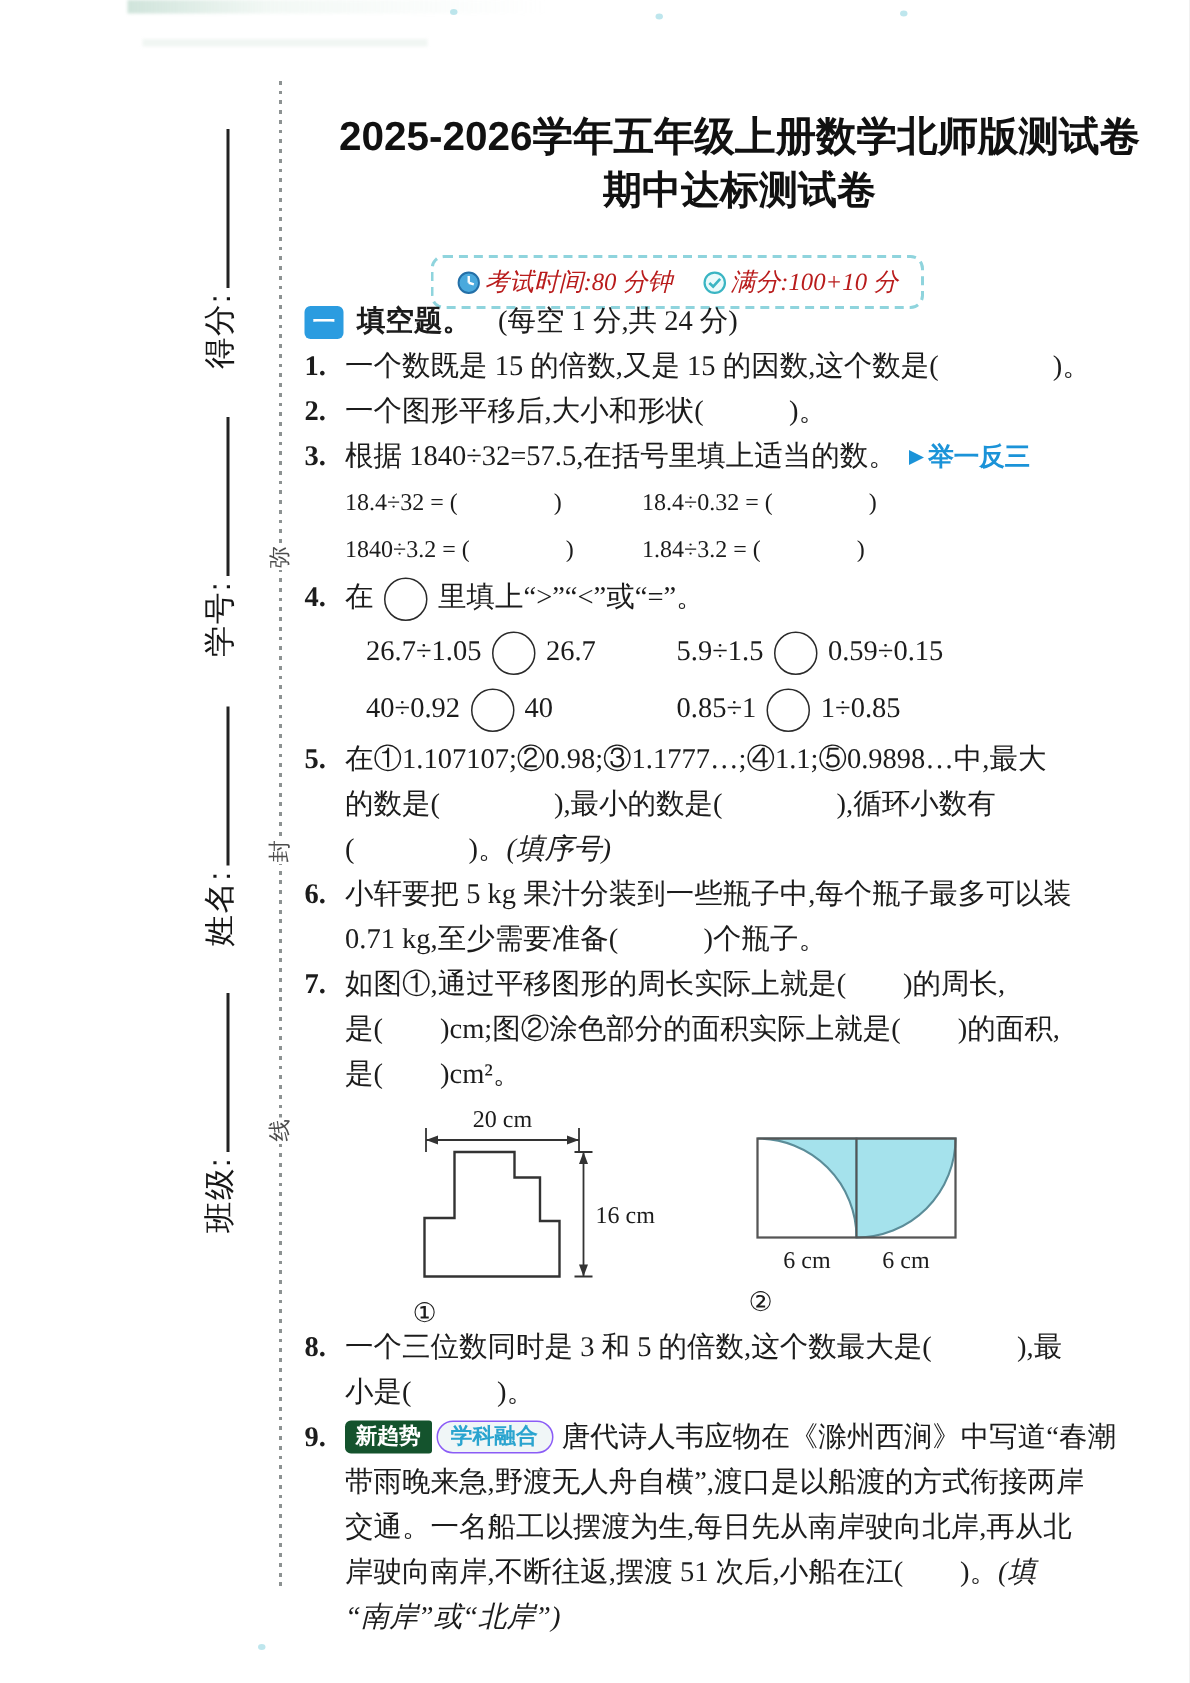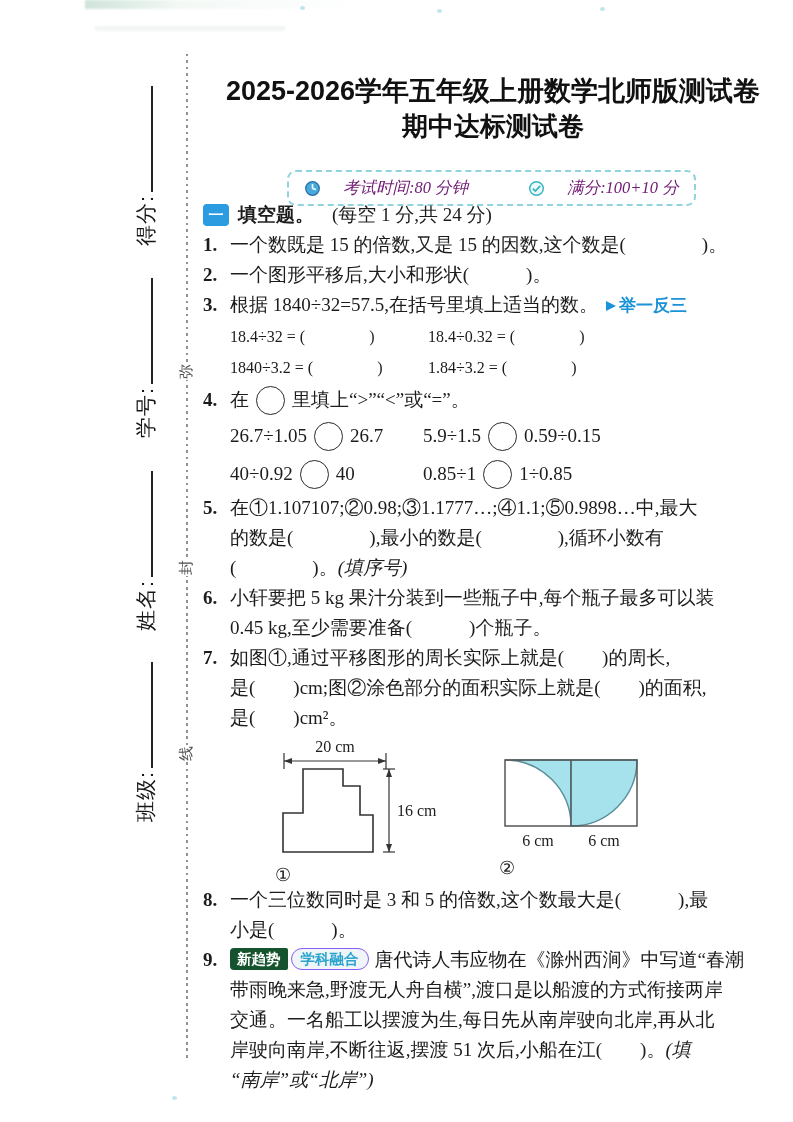--- a/index.html
+++ b/index.html
@@ -25,22 +25,22 @@
     font-family:"Liberation Sans",sans-serif;font-size:21px;color:#161616;}
   .mfield .mlabel{letter-spacing:1px;}
   .mline{display:inline-block;width:106px;border-bottom:2px solid #222;height:16px;margin-left:3px;}
 
   
   .content{position:absolute;left:203px;top:74px;width:580px;}
   .title1,.title2{font-family:"Liberation Sans",sans-serif;font-weight:bold;color:#111;
     text-align:center;line-height:35px;font-size:27px;}
   .title2{font-size:26px;}
 
-  .info-bar{margin:26px 0 0 84px;width:fit-content;display:inline-flex;align-items:center;gap:22px;
-    border:2px dashed #8fd4dd;border-radius:9px;padding:5px 15px;font-size:16.5px;font-style:italic;color:#701a75;}
+  .info-bar{margin:26px 0 0 84px;width:fit-content;display:inline-flex;align-items:center;gap:2px;
+    border:2px dashed #8fd4dd;border-radius:9px;padding:5px 15px;font-size:16.5px;font-style:italic;color:#b91c1c;}
   .info-bar .sep{width:16px;}
   .ibar-wrap{height:46px;}
 
   .sec{margin-top:10px;line-height:30px;display:flex;align-items:center;}
   .sec-badge{width:26px;height:22px;background:#2b9ce0;color:#fff;border-radius:4px;text-align:center;
     font:bold 15px/22px "Liberation Sans",sans-serif;margin-right:9px;flex:none;}
   .sec-title{font-family:"Liberation Sans",sans-serif;font-weight:bold;font-size:19px;margin-right:18px;}
   .sec-note{font-size:19px;}
 
   .ln{padding-left:27px;line-height:30px;font-size:19px;}
@@ -49,21 +49,21 @@
   .kai{font-style:italic;}
 
   .link{color:#1b93d8;font-family:"Liberation Sans",sans-serif;font-weight:bold;font-size:17px;}
   .tri{display:inline-block;width:0;height:0;border-left:10px solid #1b93d8;
     border-top:5.5px solid transparent;border-bottom:5.5px solid transparent;margin:0 3px 0 8px;}
 
   .eqrow{display:flex;padding-left:27px;line-height:31px;font-size:16px;}
   .eqrow .c1{width:198px;flex:none;}
 
   .cmprow{display:flex;align-items:center;height:38px;padding-left:27px;font-size:19px;}
-  .cmprow .col{display:flex;align-items:center;flex:none;}
+  .cmprow .col{display:flex;align-items:center;flex:none;margin-left:14px;}
   .cmprow .col.c1{width:193px;}
   .cmp-circle,.q4-circle{display:inline-block;width:27px;height:27px;border:1.7px solid #2a2a2a;
     border-radius:50%;margin:0 7px;flex:none;}
   .q4line{display:flex;align-items:center;height:34px;}
   .q4line .qn{flex:none;}
 
   .figrow{display:flex;align-items:flex-start;gap:52px;margin:6px 0 0 72px;height:146px;}
   .figblock{text-align:left;}
   .figblock.f2{margin-top:13px;}
   .figcap{font-size:18px;line-height:22px;margin-top:1px;}
@@ -193,21 +193,21 @@
       <span class="qn">5.</span><span>在①1.107107;②0.98;③1.1777…;④1.1;⑤0.9898…中,最大</span>
     </div>
     <div class="ln">的数是(　　　　),最小的数是(　　　　),循环小数有</div>
     <div class="ln">
       <span>(　　　　)。</span><span class="kai">(填序号)</span>
     </div>
 
     <div class="ln first">
       <span class="qn">6.</span><span>小轩要把 5 kg 果汁分装到一些瓶子中,每个瓶子最多可以装</span>
     </div>
-    <div class="ln">0.45 kg,至少需要准备(　　　)个瓶子。</div>
+    <div class="ln">0.71 kg,至少需要准备(　　　)个瓶子。</div>
 
     <div class="ln first">
       <span class="qn">7.</span><span>如图①,通过平移图形的周长实际上就是(　　)的周长,</span>
     </div>
     <div class="ln">是(　　)cm;图②涂色部分的面积实际上就是(　　)的面积,</div>
     <div class="ln">是(　　)cm²。</div>
 
     <div class="figrow">
 
       <div class="figblock">

